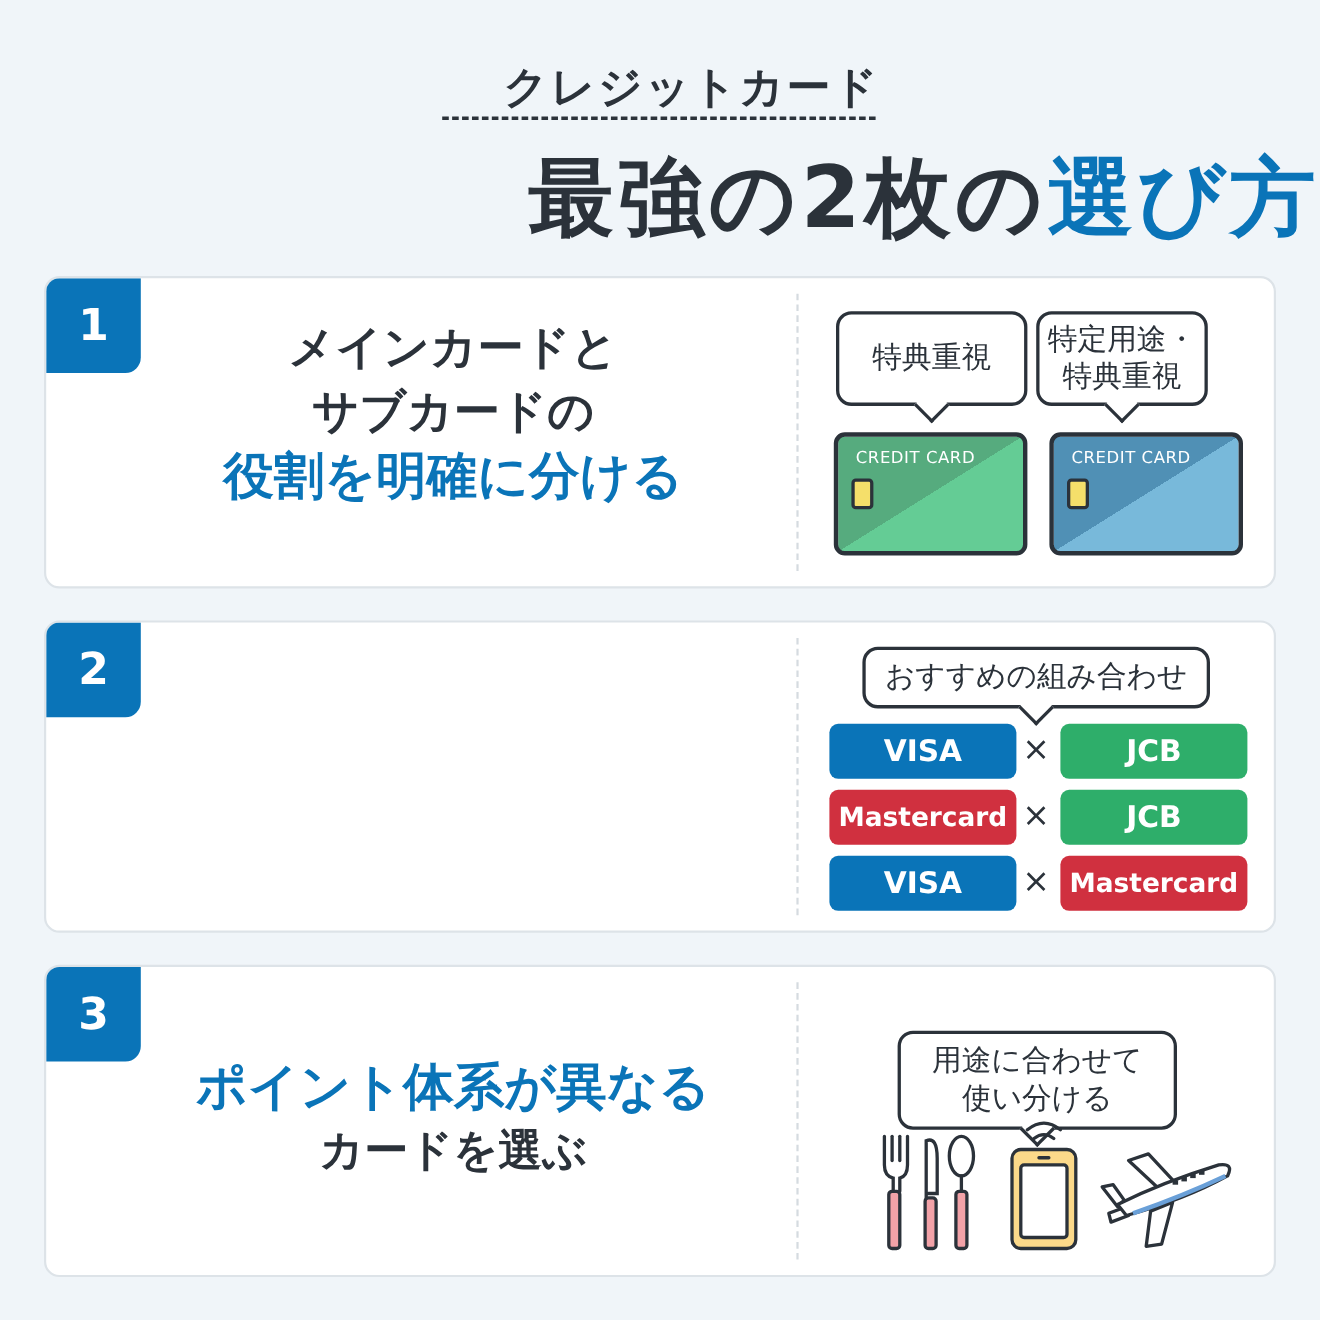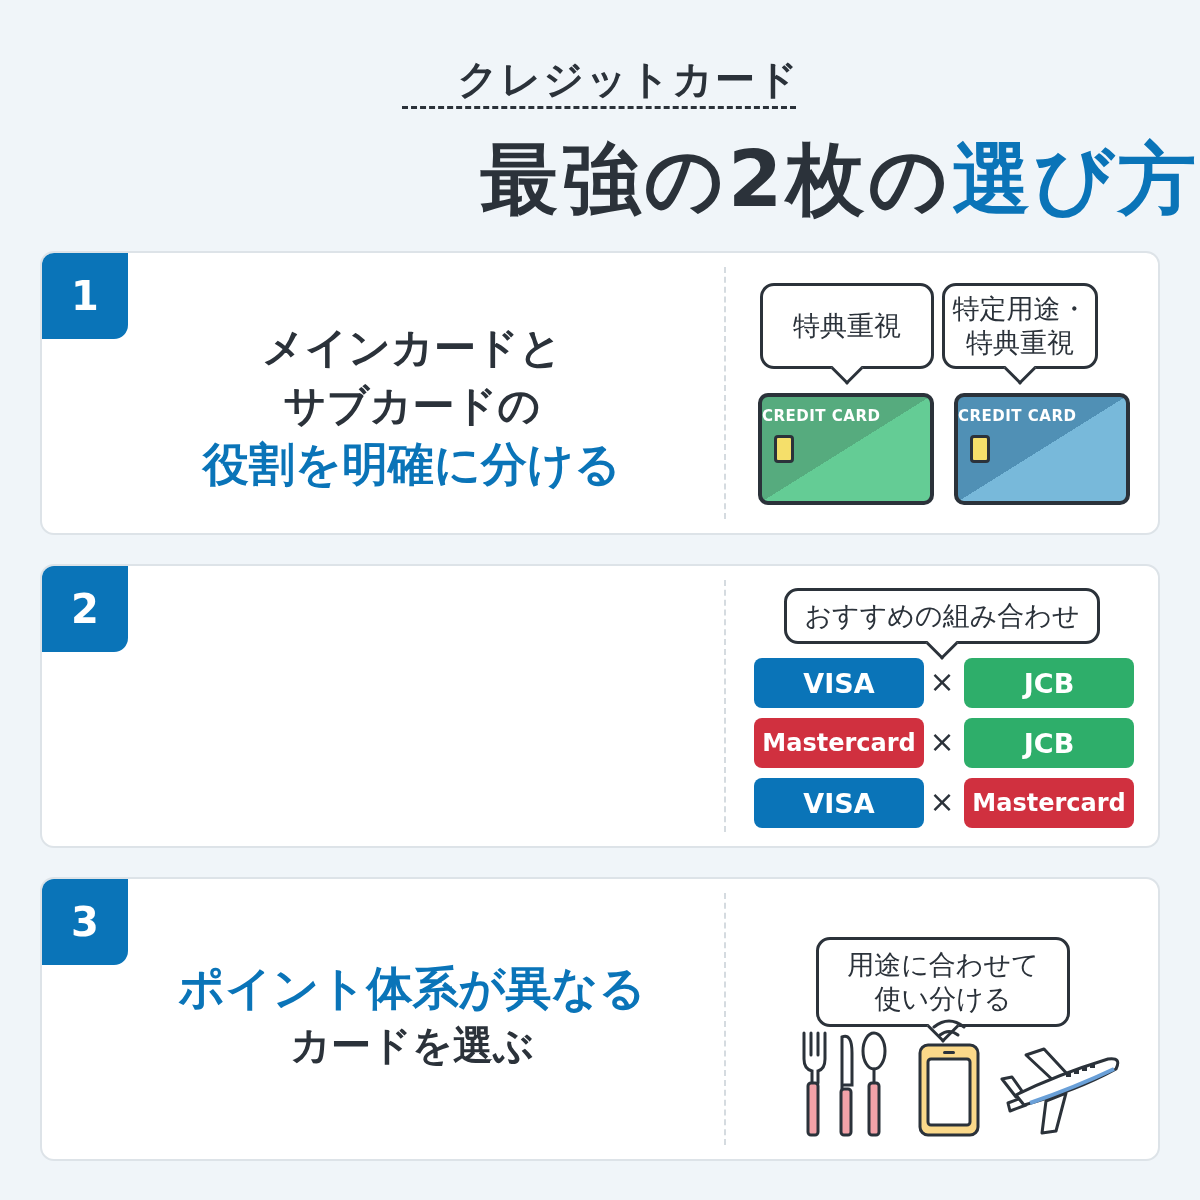--- a/index.html
+++ b/index.html
@@ -55,21 +55,21 @@
   .bubble::after {
     content: ""; position: absolute; left: 50%; bottom: -14px; width: 20px; height: 20px;
     background: #fff; border-right: 3px solid #2b323a; border-bottom: 3px solid #2b323a;
     transform: translateX(-50%) rotate(45deg);
   }
 
   .ccard {
     position: absolute; width: 176px; height: 112px; border: 4px solid #2b323a; border-radius: 10px;
     overflow: hidden;
   }
-  .ccard .label { position: absolute; left: 0; top: 10px; color: #fff; font-weight: bold; font-size: 15px; letter-spacing: 0.5px; }
+  .ccard .label { position: absolute; left: 16px; top: 10px; color: #fff; font-weight: normal; font-size: 15px; letter-spacing: 0.5px; }
   .ccard .chip {
     position: absolute; left: 12px; top: 38px; width: 20px; height: 28px;
     background: #f5df6a; border: 3px solid #2b323a; border-radius: 4px;
   }
 
   .brand {
     position: absolute; height: 50px; border-radius: 8px; color: #fff; font-weight: bold;
     font-size: 27px; display: flex; align-items: center; justify-content: center; width: 170px;
   }
   .times { position: absolute; font-size: 30px; color: #2b323a; width: 40px; text-align: center; }
@@ -78,21 +78,21 @@
 <body>
 
 <div class="subtitle">クレジットカード</div>
 <div class="dashline"></div>
 <div class="title">
   <span>最強の2枚の</span><span class="accent">選び方</span>
 </div>
 
 <div class="panel" style="top:251px;">
   <div class="num-badge">1</div>
-  <div class="left-text" style="top:66px;">
+  <div class="left-text" style="top:34px;">
     <div class="dark">メインカードと</div>
     <div class="dark">サブカードの</div>
     <div class="blue" style="font-size:46px;">役割を明確に分ける</div>
   </div>
   <div class="divider"></div>
 
   <div class="bubble" style="left:718px; top:30px; width:174px; height:86px;">
     <span>特典重視</span>
   </div>
   <div class="bubble" style="left:900px; top:30px; width:156px; height:86px;">

